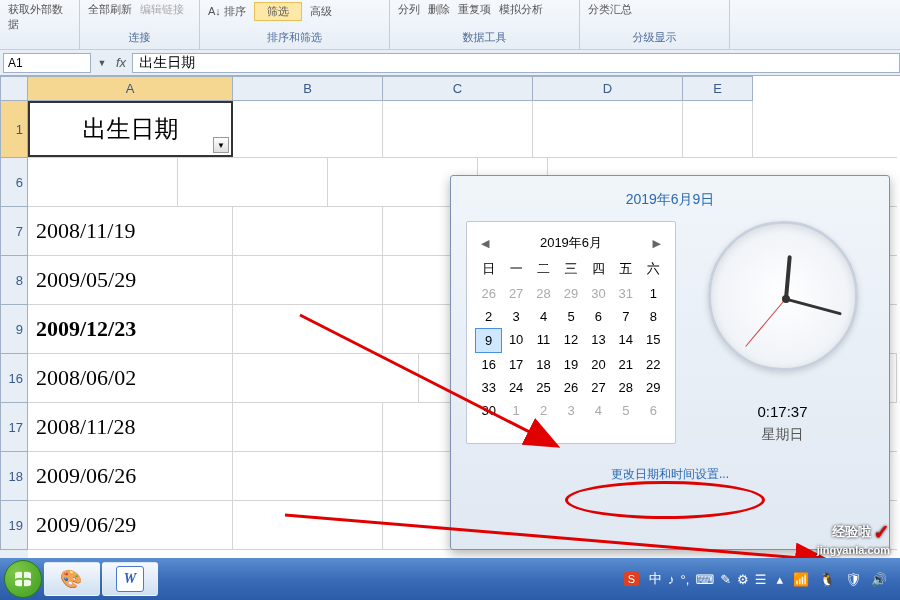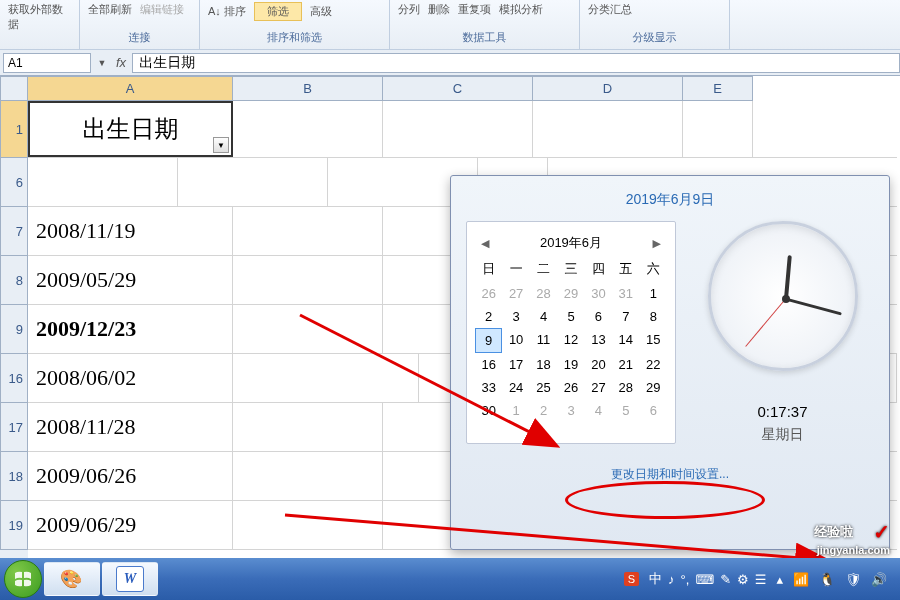--- a/index.html
+++ b/index.html
@@ -62,21 +62,21 @@
     .tb-btn { width: 56px; height: 34px; background: linear-gradient(rgba(255,255,255,0.15), rgba(0,0,0,0.1)); border: 1px solid rgba(255,255,255,0.2); border-radius: 3px; display: flex; align-items: center; justify-content: center; color: #fff; font-size: 18px; }
     .tb-btn.start { background: radial-gradient(circle at 30% 30%, #7fc848, #3c9c20); border-radius: 50%; width: 38px; height: 38px; border: 1px solid #2a7a10; }
     .tb-btn.paint { background: linear-gradient(#f5f9ff, #d0dff0); color: #c06030; }
     .tb-btn.word { background: linear-gradient(#f5f9ff, #d0dff0); }
     .word-icon { width: 28px; height: 26px; background: #fff; border: 1px solid #4a7acc; border-radius: 3px; display: flex; align-items: center; justify-content: center; font-weight: bold; color: #2a5cbc; font-size: 14px; font-style: italic; font-family: Georgia, serif; }
     .tb-tray { margin-left: auto; display: flex; align-items: center; gap: 10px; font-size: 13px; color: #fff; padding-right: 8px; }
     .tb-sogou { background: #e04020; padding: 1px 4px; font-size: 11px; border-radius: 2px; }
     .tb-lang { display: flex; gap: 6px; align-items: center; font-size: 13px; }
     
     .watermark { position: absolute; right: 10px; bottom: 44px; font-size: 13px; color: #fff; text-shadow: 0 0 3px #000; font-weight: bold; display: flex; flex-direction: column; align-items: flex-end; }
-    .watermark-top { display: flex; align-items: center; gap: 20px; text-align: right; }
+    .watermark-top { display: flex; align-items: center; gap: 2px; text-align: right; }
     .wm-check { color: #d00; font-size: 20px; }
     
     .arrow-svg { position: absolute; pointer-events: none; }
     .red-ellipse { position: absolute; width: 200px; height: 38px; border: 3px solid #e00000; border-radius: 50%; left: 565px; top: 481px; pointer-events: none; }
   </style>
 </head>
 <body>
 
 <div class="ribbon">
   <div class="ribbon-group" style="width:80px">

